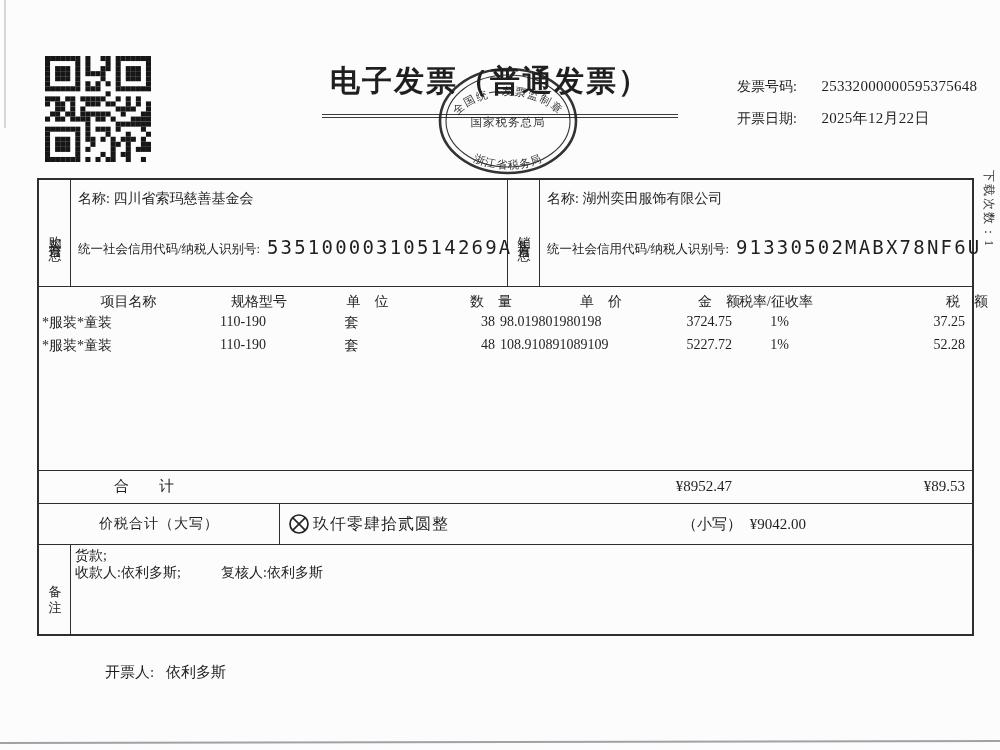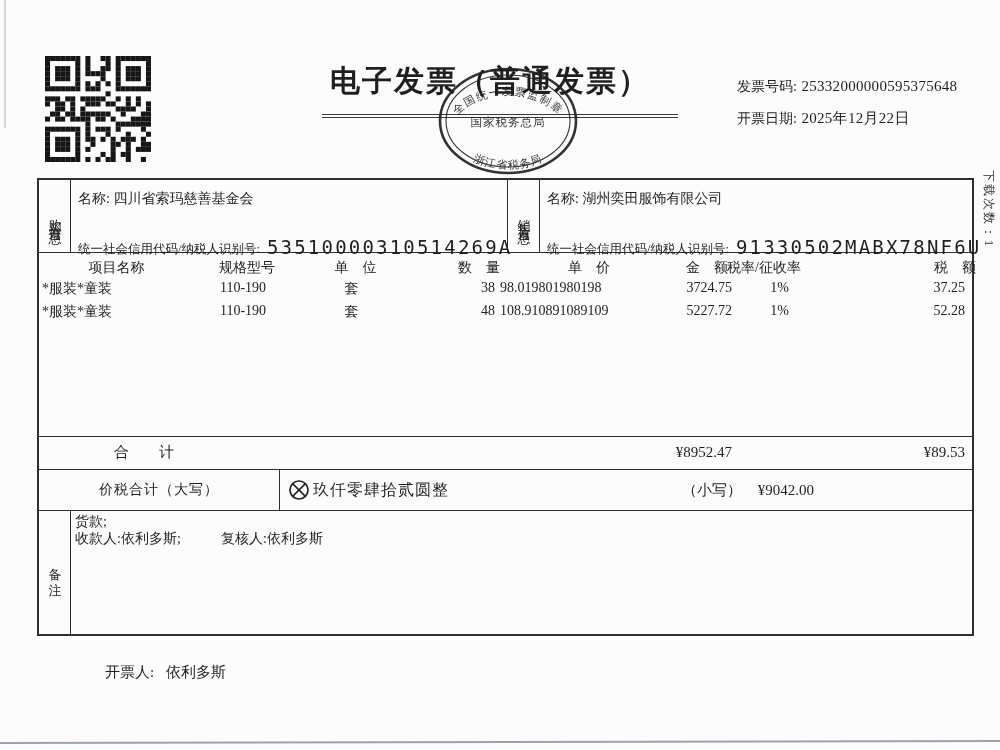--- a/index.html
+++ b/index.html
@@ -32,43 +32,43 @@
     border-top:1.5px solid #3a3a3a;border-bottom:1.5px solid #3a3a3a;}
 
   
   .stamp{position:absolute;left:432px;top:64px;width:152px;height:114px;opacity:.92;}
   .stamp .ring{fill:none;stroke:#222;}
   .stamp text{fill:#1b1b1b;font-family:"Liberation Serif",serif;}
 
   
   .meta{position:absolute;left:737px;top:78px;font-size:14px;}
   .meta-line{margin-bottom:13px;white-space:nowrap;}
-  .meta-line .val{margin-left:1px;font-size:15px;letter-spacing:.3px;}
+  .meta-line .val{margin-left:21px;font-size:15px;letter-spacing:.3px;}
 
   
   .download-count{position:absolute;left:997px;top:170px;font-size:12px;letter-spacing:2px;
     transform:rotate(90deg);transform-origin:0 0;white-space:nowrap;color:#333;}
 
   
   .inv-table{position:absolute;left:37px;top:178px;width:937px;height:458px;
     border:2px solid var(--bd);display:flex;flex-direction:column;background:transparent;}
 
-  .party-row{height:73px;border-bottom:1.5px solid var(--bd);display:flex;}
+  .party-row{height:107px;border-bottom:1.5px solid var(--bd);display:flex;}
   .v-label{width:32px;border-right:1px solid var(--bd);display:flex;align-items:center;justify-content:center;
     font-size:13px;writing-mode:vertical-rl;text-orientation:upright;letter-spacing:3px;}
   .party-cell{position:relative;font-size:14px;}
   .buyer-cell{width:437px;border-right:1.5px solid var(--bd);}
   .seller-cell{flex:1;}
   .name-line{position:absolute;left:7px;top:10px;white-space:nowrap;}
   .taxid-line{position:absolute;left:7px;top:56px;white-space:nowrap;display:flex;align-items:flex-end;}
   .taxid-line .lbl{font-size:12.5px;}
   .taxid{font-family:"DejaVu Sans Mono","Liberation Mono",monospace;font-size:19px;letter-spacing:2.2px;margin-left:7px;}
 
   .items-area{height:184px;border-bottom:1px solid var(--bd);position:relative;font-size:14px;}
-  .items-header{position:absolute;left:4px;top:6px;width:100%;height:18px;padding-left:28px;}
+  .items-header{position:absolute;left:16px;top:6px;width:100%;height:18px;padding-left:28px;}
   .item-row{position:absolute;left:0;width:100%;height:18px;text-decoration:underline;}
   .row1{top:27px;} .row2{top:50px;}
   .cell{position:absolute;top:0;white-space:nowrap;}
   .c1{left:3px;width:165px;text-align:left;}
   .c2{left:165px;width:78px;text-align:center;}
   .c3{left:255px;width:115px;text-align:center;}
   .c4{left:350px;width:106px;text-align:right;}
   .c5{left:461px;width:150px;text-align:left;}
   .c6{left:597px;width:96px;text-align:right;}
   .c7{left:693px;width:95px;text-align:center;}
@@ -85,21 +85,21 @@
   .total-row .t-amount{position:absolute;left:557px;width:136px;text-align:right;line-height:31px;}
   .total-row .t-tax{position:absolute;left:788px;width:138px;text-align:right;line-height:31px;}
 
   .summary-row{height:41px;border-bottom:1.5px solid var(--bd);display:flex;}
   .sum-label-cell{width:241px;border-right:1px solid var(--bd);display:flex;align-items:center;justify-content:center;
     font-size:14px;letter-spacing:1px;}
   .sum-content{flex:1;position:relative;display:flex;align-items:center;}
   .sum-words{display:flex;align-items:center;margin-left:8px;font-size:16px;letter-spacing:1px;}
   .cross-circle{width:22px;height:22px;margin-right:3px;flex:0 0 auto;}
   .sum-small{position:absolute;left:402px;font-size:15px;white-space:nowrap;}
-  .sum-small .val{margin-left:12px;}
+  .sum-small .val{margin-left:4px;}
 
   .remarks-row{flex:1;display:flex;}
   .remarks-row .v-label{letter-spacing:15px;}
   .remarks-cell{flex:1;position:relative;font-size:14px;}
   .rm-line1{position:absolute;left:4px;top:2px;}
   .rm-payee{position:absolute;left:4px;top:19px;}
   .rm-reviewer{position:absolute;left:150px;top:19px;}
 
   .drawer-line{position:absolute;left:105px;top:663px;font-size:15px;}
   .drawer-line .val{margin-left:8px;}

